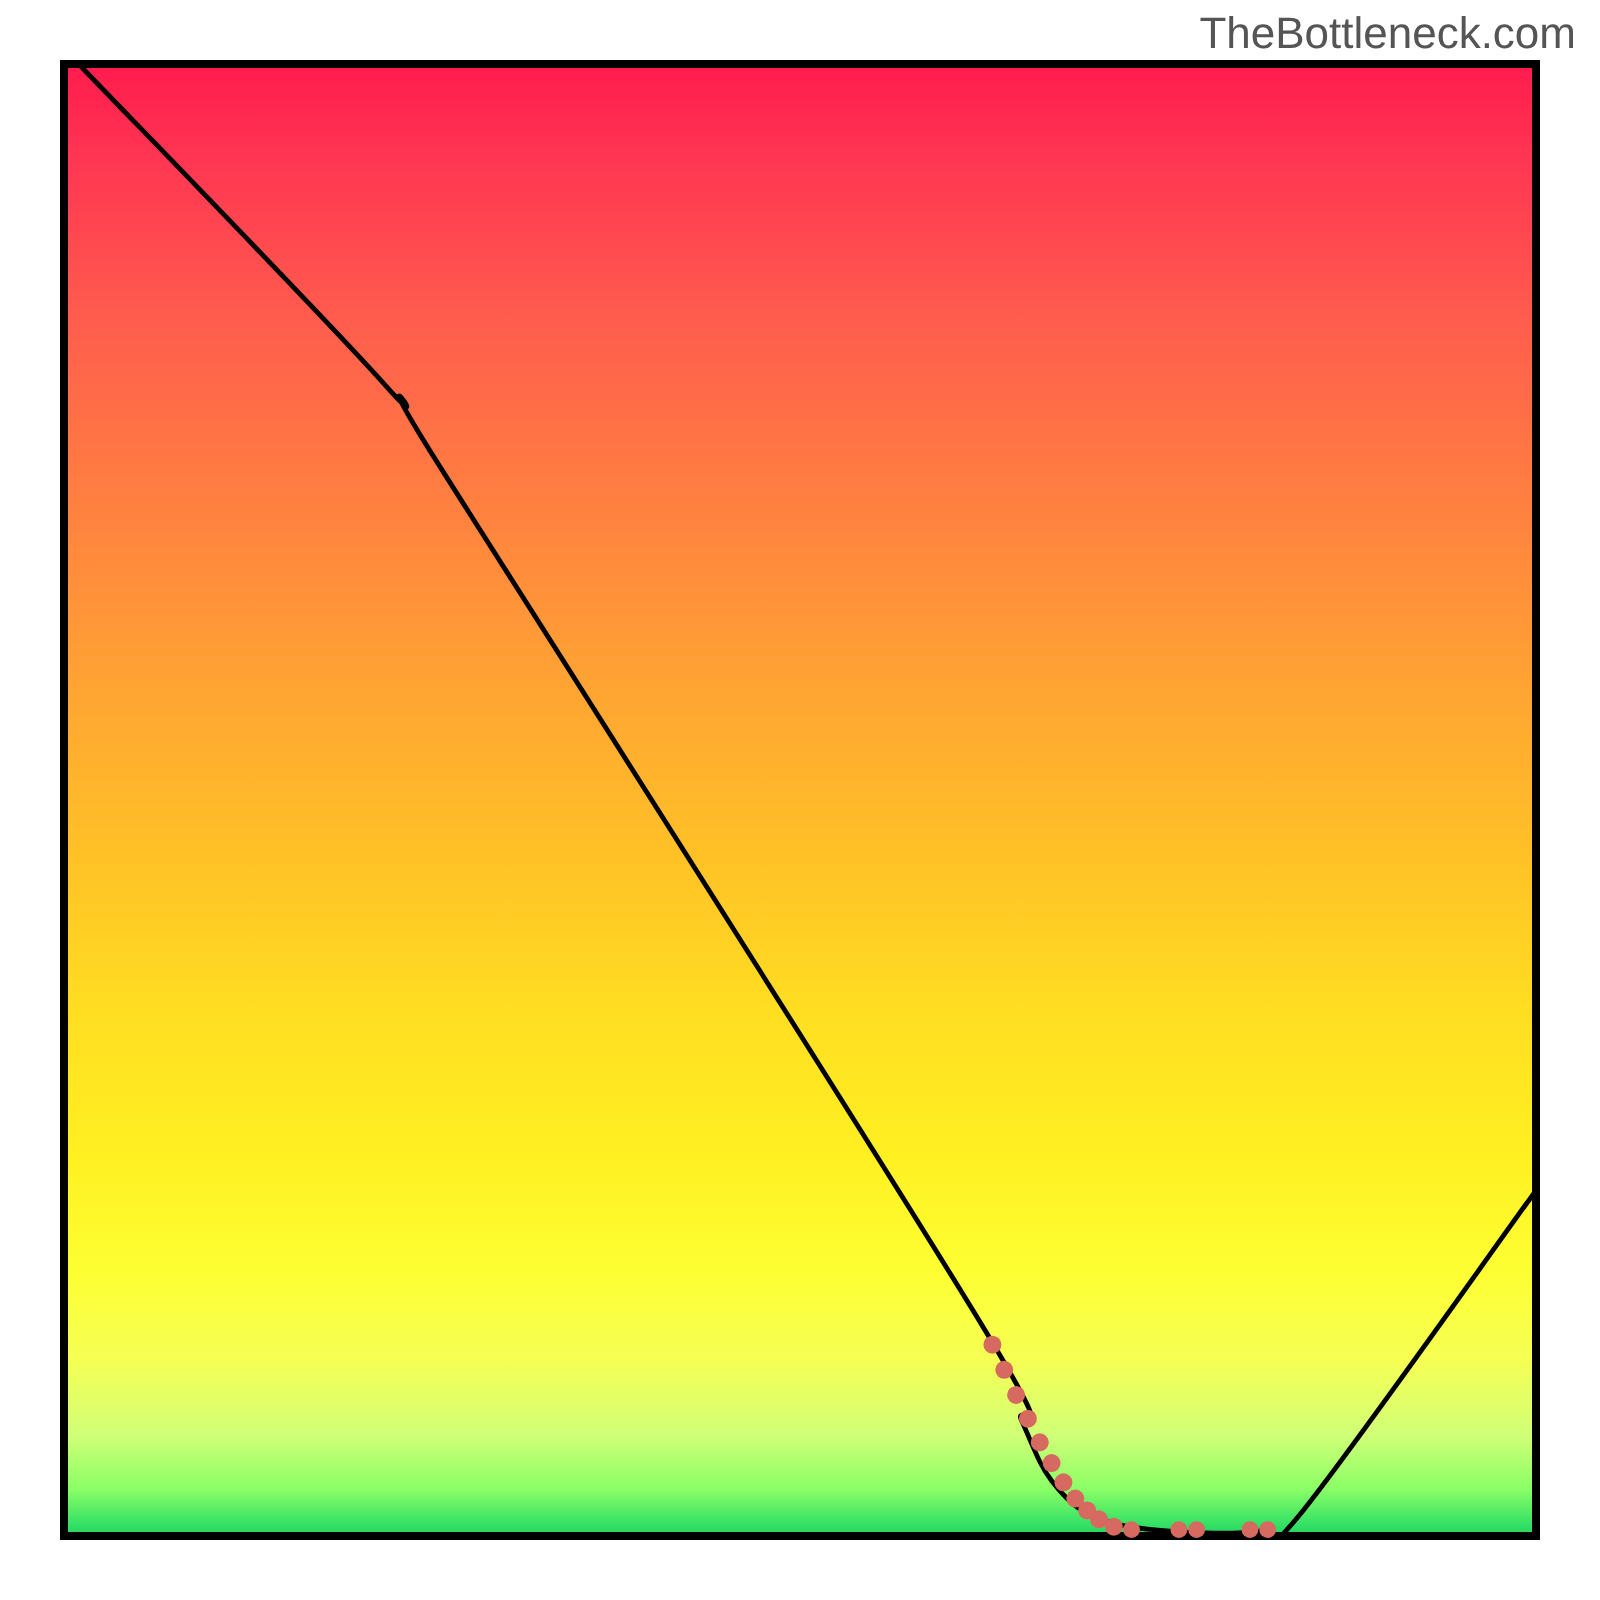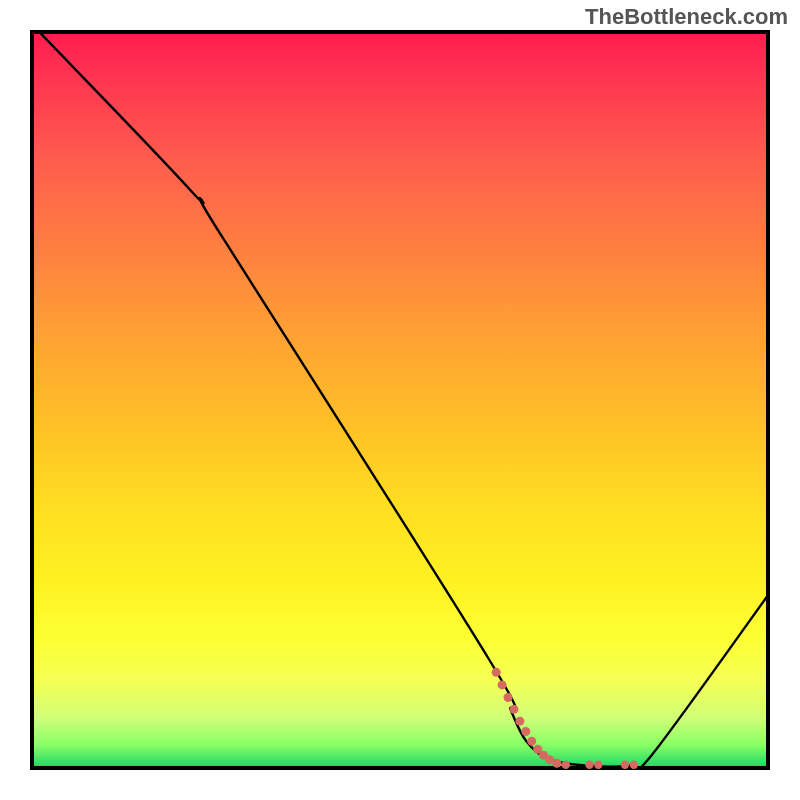--- a/index.html
+++ b/index.html
@@ -1,18 +1,18 @@
 <!DOCTYPE html>
 <html><head>
 <meta charset="utf-8">
 <style>
   * { margin: 0; padding: 0; box-sizing: border-box; }
   body { width: 800px; height: 800px; background: #fff; position: relative; font-family: Arial, sans-serif; }
   .frame { position: absolute; left: 0; top: 0; width: 800px; height: 800px; }
-  .watermark { position: absolute; top: 4px; right: 12px; font-size: 22px; font-weight: bold; color: #555; }
+  .watermark { position: absolute; top: 4px; right: 12px; font-size: 22px; font-weight: normal; color: #555; }
   .plot-area { position: absolute; left: 30px; top: 30px; width: 740px; height: 740px; }
   .gradient {
     position: absolute; left: 0; top: 0; width: 100%; height: 100%;
     background: linear-gradient(to bottom,
       #ff1a4d 0%,
       #ff3352 6%,
       #ff5e4d 18%,
       #ff8040 30%,
       #ffa333 42%,
       #ffc226 54%,

